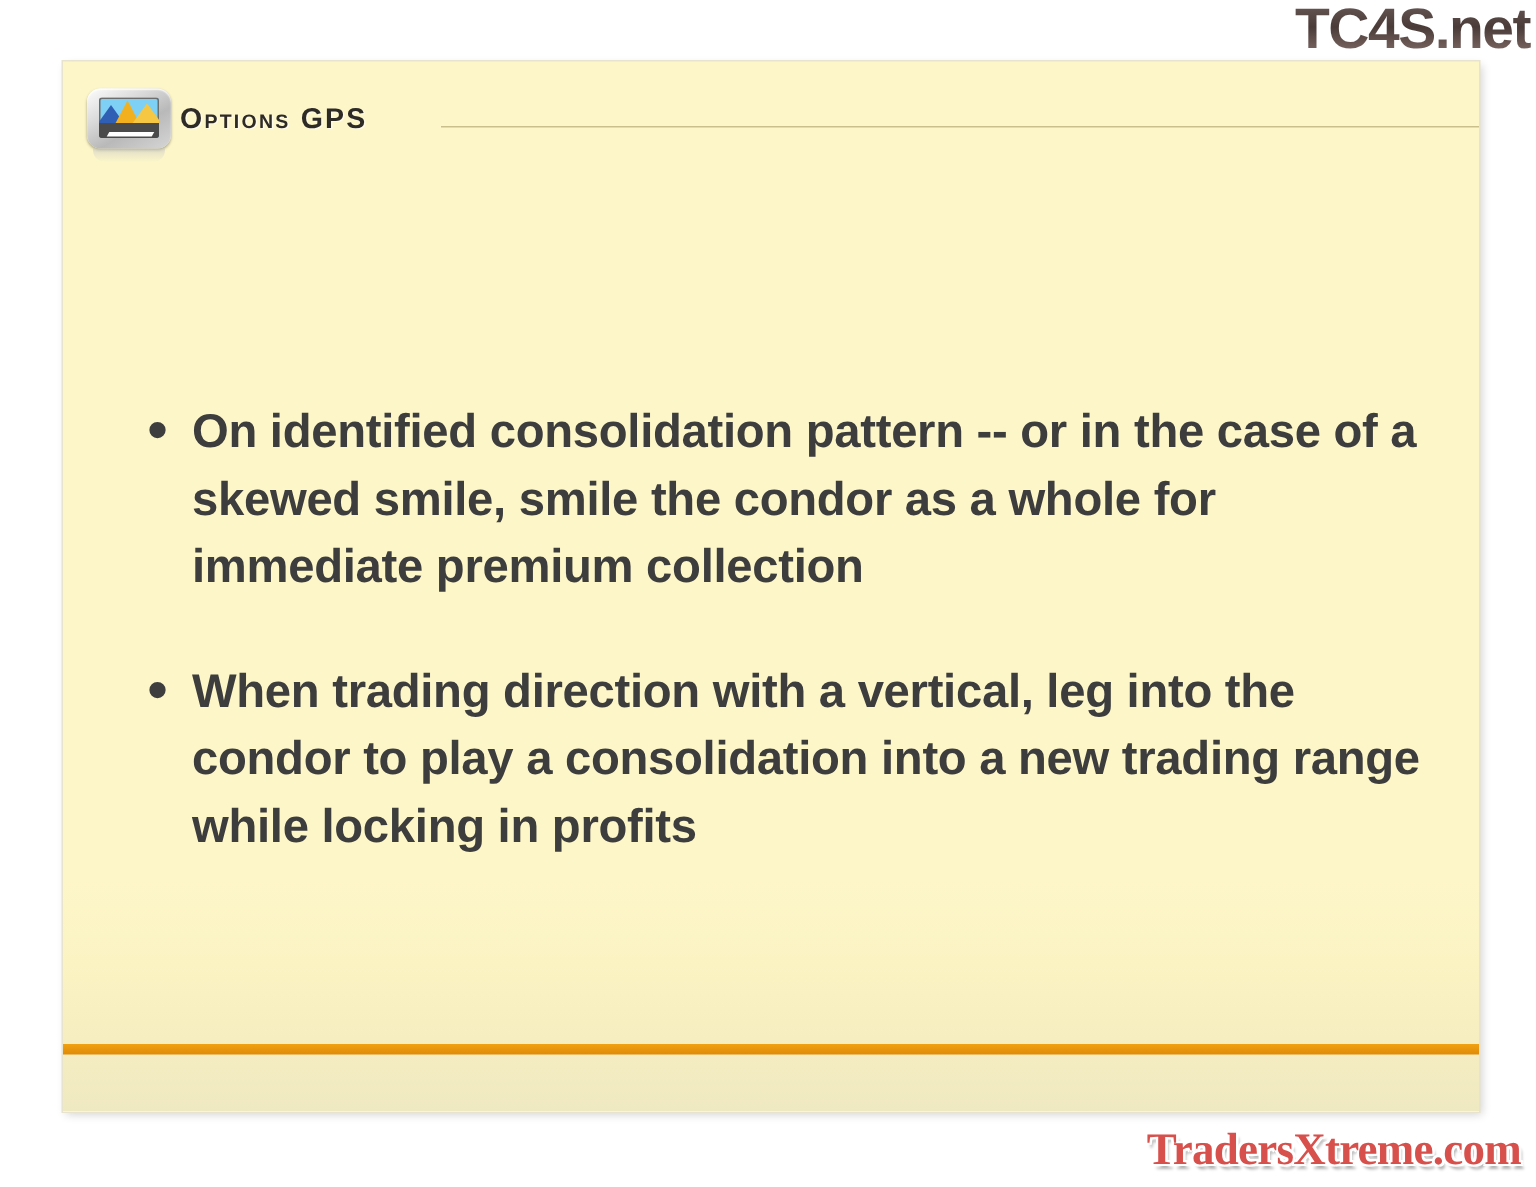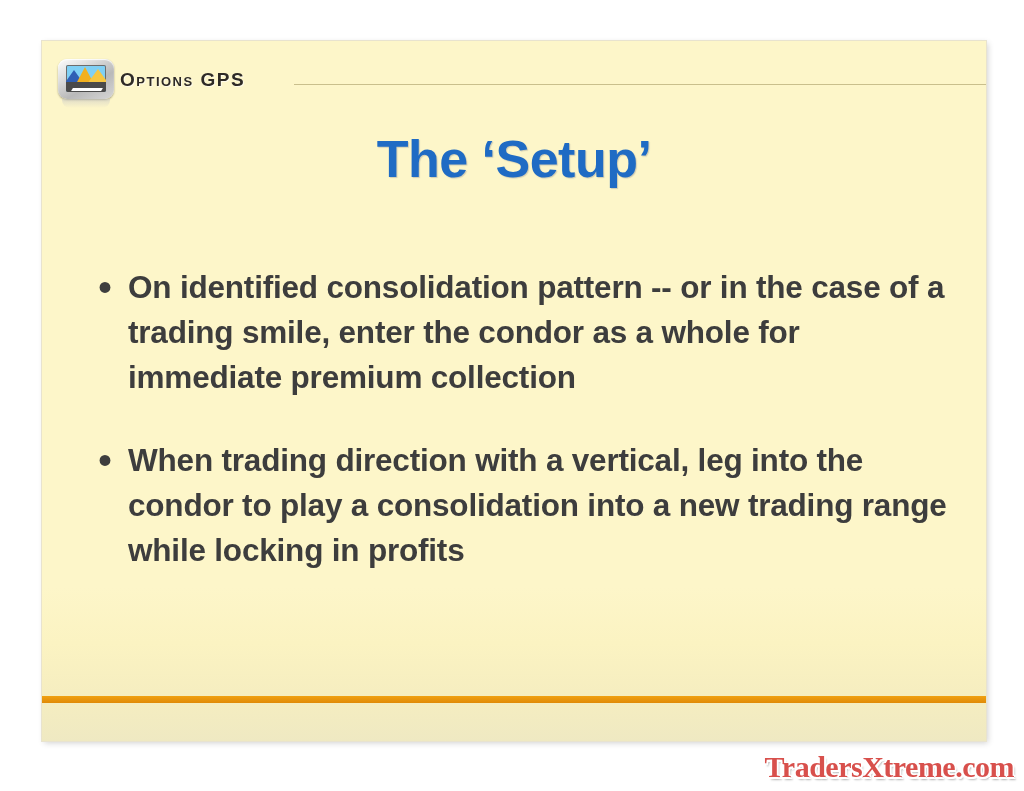--- a/index.html
+++ b/index.html
@@ -275,44 +275,44 @@
        1.5px -1.5px 0 #ffffff, -1.5px -1.5px 0 #ffffff,
        2px 3px 2px rgba(0,0,0,0.3);
     white-space: nowrap;
   }
 </style>
 </head>
 <body>
 
 <div id="page">
 
+  <div class="tc4s-brand">TC4S.net</div>
 
   <div class="slide">
 
     <div class="slide-header">
       <div class="gps-logo">
         <div class="device"></div>
         <div class="screen">
           <div class="mtn-a"></div>
           <div class="mtn-b"></div>
           <div class="mtn-c"></div>
           <div class="road"></div>
         </div>
         <div class="reflect"></div>
       </div>
       <div class="brand-text">Options GPS</div>
       <div class="header-rule"></div>
     </div>
 
-    <div class="slide-title">The ‘Setup’</div>
 
     <div class="body-list">
       <div class="bullet">
         <div class="bullet-dot">•</div>
-        <div class="bullet-text">On identified consolidation pattern -- or in the case of a trading smile, enter the condor as a whole for immediate premium collection</div>
+        <div class="bullet-text">On identified consolidation pattern -- or in the case of a skewed smile, smile the condor as a whole for immediate premium collection</div>
       </div>
       <div class="bullet">
         <div class="bullet-dot">•</div>
         <div class="bullet-text">When trading direction with a vertical, leg into the condor to play a consolidation into a new trading range while locking in profits</div>
       </div>
     </div>
 
     <div class="orange-bar"></div>
 
   </div>

